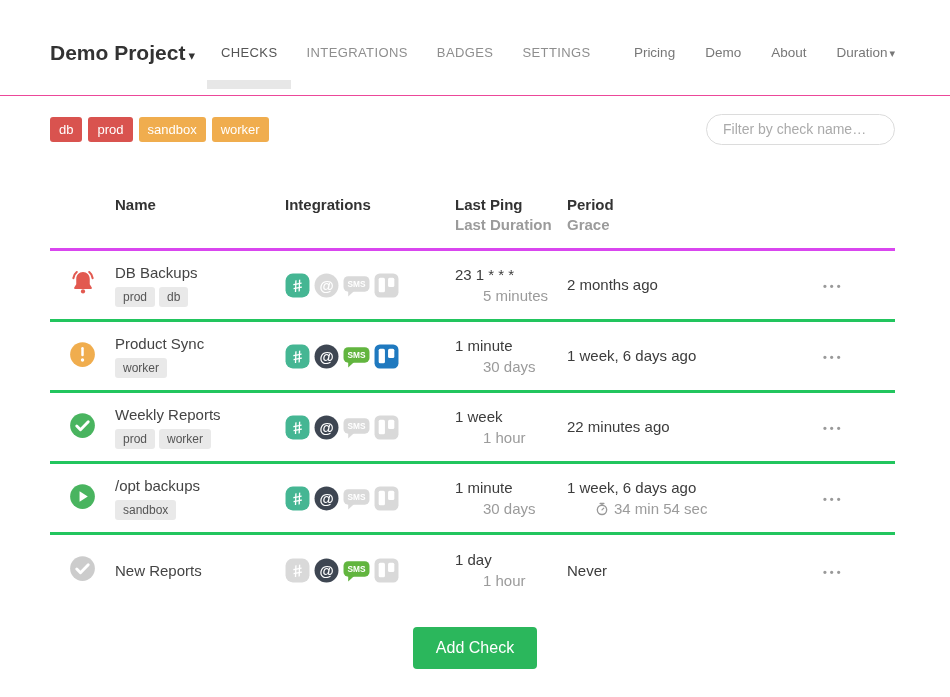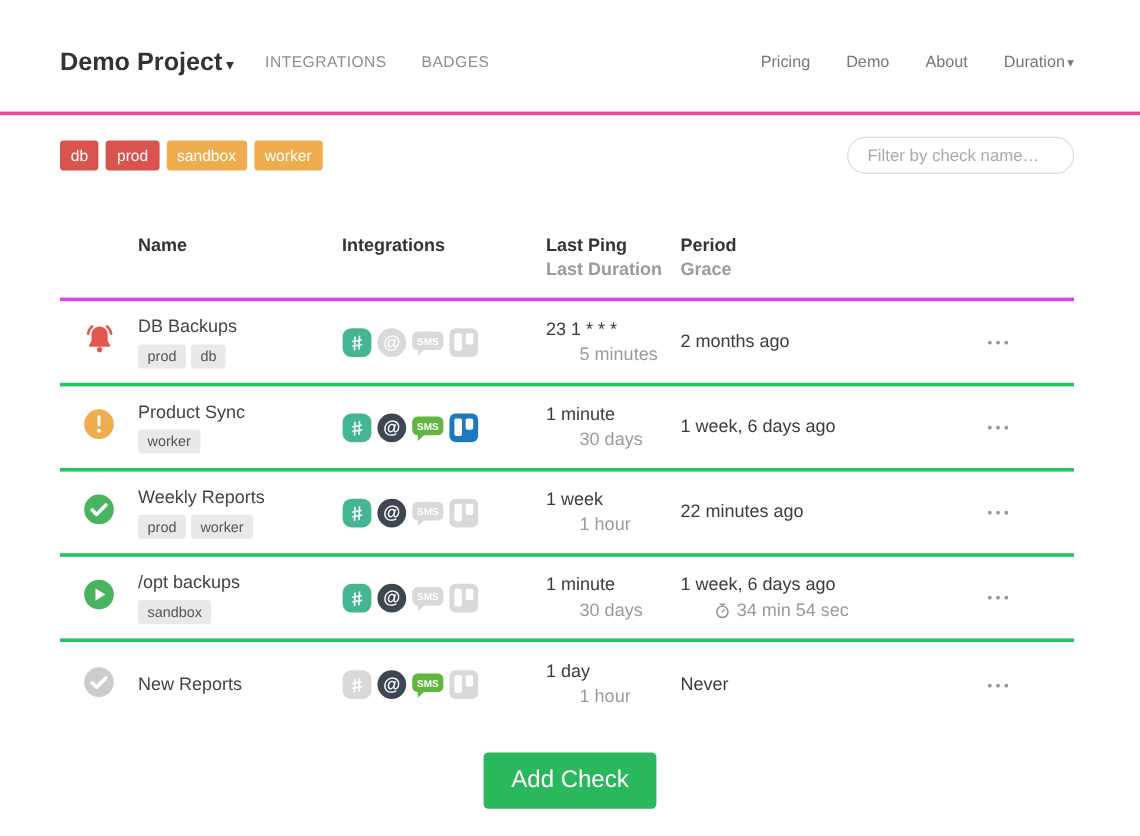--- a/index.html
+++ b/index.html
@@ -1,21 +1,21 @@
 <!DOCTYPE html>
 <html><head>
 <meta charset="utf-8">
 <style>
   * { box-sizing: border-box; margin: 0; padding: 0; }
   html, body { width: 950px; height: 697px; background: #fff; overflow: hidden;
     font-family: "Liberation Sans", "DejaVu Sans", sans-serif; }
 
   
   .app-header { display: flex; align-items: center; height: 96px;
-    padding: 10px 55px 0 50px; border-bottom: 3px solid #ec4899; }
+    padding: 10px 55px 0 50px; border-bottom: 1px solid #ec4899; }
   .project-title { font-size: 21px; font-weight: bold; color: #333; cursor: pointer;
     margin-right: 26px; white-space: nowrap; }
   .project-title .caret { font-size: 13px; color: #333; margin-left: 3px; }
   .primary-nav { display: flex; gap: 29px; align-items: center; }
   .nav-tab { font-size: 13px; color: #8e8e8e; letter-spacing: .4px; cursor: pointer;
     position: relative; padding: 18px 0; }
   .nav-tab.active { color: #555; }
   .nav-tab.active::after { content: ""; position: absolute; left: -14px; right: -14px;
     bottom: -11px; height: 9px; background: #e7e7e7; }
   .right-links { margin-left: auto; display: flex; gap: 30px; align-items: center; }
@@ -53,33 +53,35 @@
   .intg { display: inline-flex; }
   .two-line .l1 { font-size: 15px; color: #3c3c3c; line-height: 20px; }
   .two-line .l2 { font-size: 15px; color: #9b9b9b; line-height: 20px; margin-top: 1px;
     display: flex; align-items: center; gap: 5px; margin-left: 28px; }
   .cell-menu { text-align: left; }
   .dots-menu { color: #999; font-size: 11px; letter-spacing: 3px; cursor: pointer;
     font-weight: bold; }
 
   
   .add-check-btn { display: block; margin: 21px auto 0; border: none; color: #fff;
-    font-size: 20px; padding: 12px 23px; border-radius: 4px; cursor: pointer;
+    font-size: 16px; padding: 12px 23px; border-radius: 4px; cursor: pointer;
     font-family: inherit; }
 </style>
 </head>
 <body>
 
 <header class="app-header">
   <div class="project-title">
     <span>Demo Project</span><span class="caret">▾</span>
   </div>
   <nav class="primary-nav">
+      <span class="nav-tab active">CHECKS</span>
       <span class="nav-tab">INTEGRATIONS</span>
       <span class="nav-tab">BADGES</span>
+      <span class="nav-tab">SETTINGS</span>
     </nav>
   <div class="right-links">
     <span id="links-mount" style="display:contents"><span class="top-link">Pricing</span><span class="top-link">Demo</span><span class="top-link">About</span></span>
     <span class="top-link">
       <span>Duration</span><span class="caret">▾</span>
     </span>
   </div>
 </header>
 
 <div class="tags-filter-bar">

